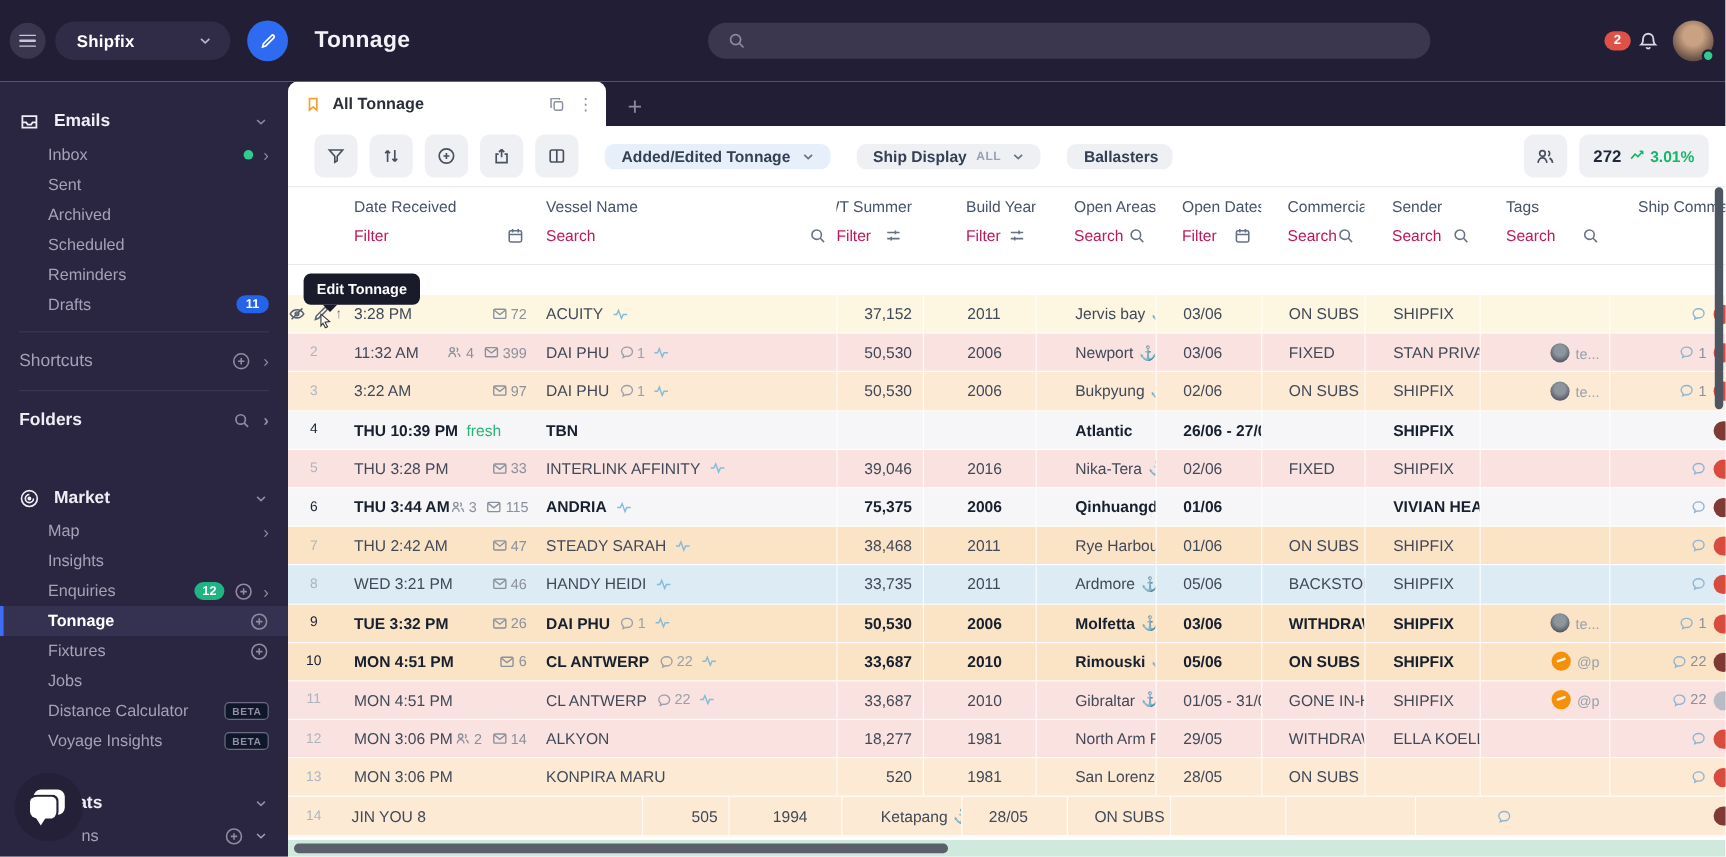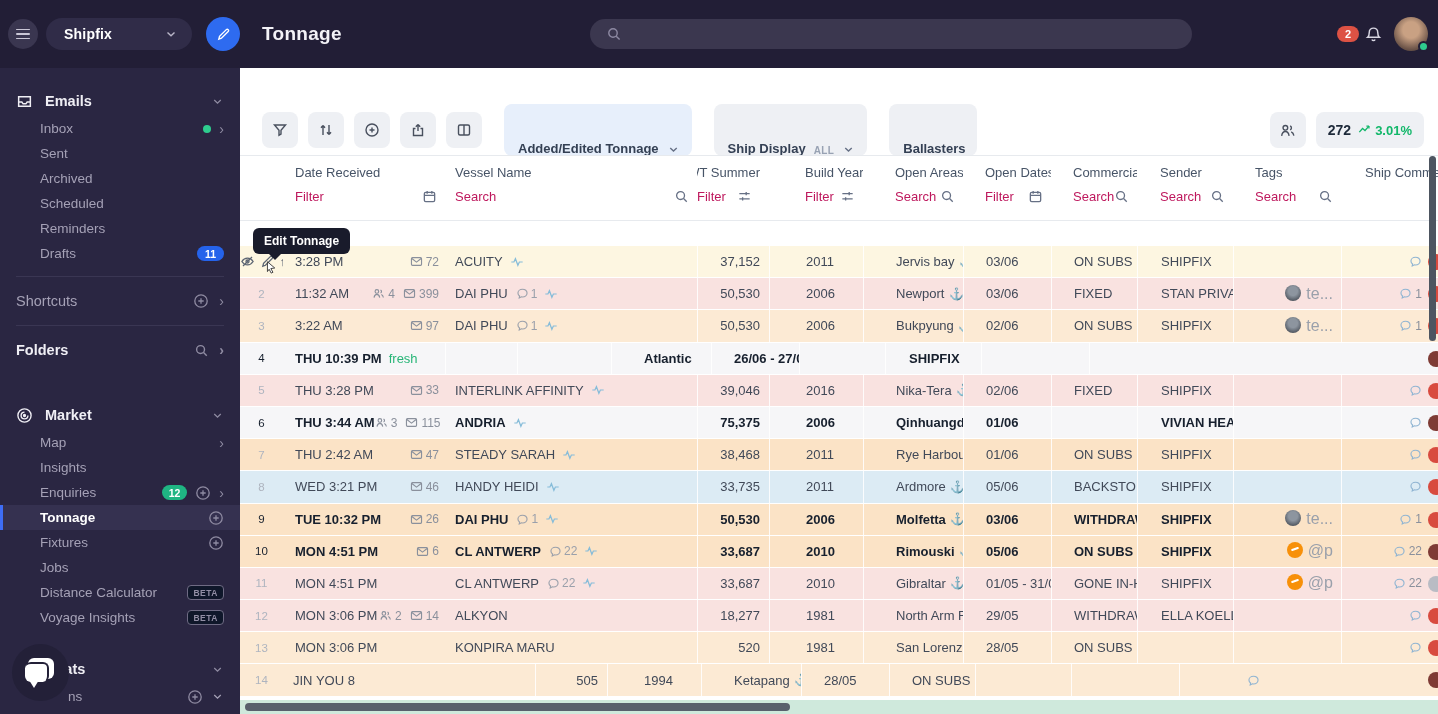--- a/index.html
+++ b/index.html
@@ -53,21 +53,21 @@
   .tabstrip { position:absolute; top:0; left:0; width:1198px; height:37px; background:#221e36; display:flex; align-items:flex-end; }
   .tab { width:265px; height:37px; background:#fff; border-radius:8px 8px 0 0; display:flex; align-items:center; padding:0 10px 0 14px; }
   .tab .bm { color:#f0a32f; display:flex; margin-right:9px; }
   .tab .t-label { font-size:13.5px; font-weight:700; color:#2b2f3a; }
   .tab .t-ics { margin-left:auto; display:flex; align-items:center; gap:10px; color:#8a8fa0; }
   .kebab { font-size:14px; color:#8a8fa0; letter-spacing:0; cursor:pointer; }
   .newtab { color:#8d89a2; font-size:21px; margin:0 0 5px 18px; cursor:pointer; line-height:1; }
 
   .toolbar { position:absolute; top:37px; left:0; width:1198px; height:50px; background:#fff; display:flex; align-items:center; padding:0 14px 0 22px; gap:10px; }
   .tbtn { width:36px; height:36px; border-radius:8px; background:#eef0f4; color:#49505e; display:flex; align-items:center; justify-content:center; cursor:pointer; flex:0 0 auto; }
-  .tdrop { height:52px; border-radius:8px; background:#eef0f4; color:#344054; font-size:13px; font-weight:700; display:flex; align-items:flex-end; padding:0 12px 0 14px; gap:8px; cursor:pointer; flex:0 0 auto; }
+  .tdrop { height:21px; border-radius:8px; background:#eef0f4; color:#344054; font-size:13px; font-weight:700; display:flex; align-items:center; padding:0 12px 0 14px; gap:8px; cursor:pointer; flex:0 0 auto; }
   .tdrop.blue { background:#e7effb; }
   .tdrop .chev { color:#667085; }
   .tdrop .all { font-size:10px; color:#98a2b3; font-weight:700; letter-spacing:.4px; }
   .tb-right { margin-left:auto; display:flex; align-items:center; gap:10px; }
   .count-box { height:36px; border-radius:8px; background:#eef0f4; display:flex; align-items:center; padding:0 12px; gap:7px; }
   .count-box .cnt { font-size:14px; font-weight:700; color:#1d2939; }
   .count-box .pct { font-size:13px; font-weight:600; color:#12b76a; display:flex; align-items:center; gap:3px; }
 
   
   .thead { position:absolute; top:87px; left:0; width:1198px; height:66px; border-top:1px solid #e7eaee; border-bottom:1px solid #e7eaee; background:#fff; }
@@ -96,21 +96,21 @@
   .tcell.sep { border-left:1px solid rgba(255,255,255,.85); }
   .rnum { font-size:11.5px; color:#aeb4bf; justify-content:center; font-weight:400 !important; }
   .bg-cream{background:#fdf6e1;} .bg-pink{background:#f9e2e0;} .bg-peach{background:#fbe3c6;}
   .bg-peachlight{background:#fcead4;} .bg-white{background:#f6f6f8;} .bg-blue{background:#dcebf4;}
   .mcluster { margin-left:auto; display:flex; align-items:center; gap:3px; padding-right:6px; color:#8a909c; font-size:12px; font-weight:400; }
   .mcluster .ic { color:#8a909c; display:flex; }
   .fresh { color:#27b577; font-weight:400; margin-left:7px; }
   .vchat { display:flex; align-items:center; gap:2px; color:#9aa0ab; font-size:12px; font-weight:400; margin-left:8px; }
   .pulse-ic { color:#86bcd9; margin-left:7px; display:flex; }
   .anchor { color:#9aa0ab; font-size:12px; margin-left:5px; font-weight:400; }
-  .tagchip { display:flex; align-items:flex-start; gap:5px; color:#9aa0ab; font-size:16px; font-weight:400; }
+  .tagchip { display:flex; align-items:flex-end; gap:5px; color:#9aa0ab; font-size:12px; font-weight:400; }
   .tag-av { width:16px; height:16px; border-radius:50%; background:radial-gradient(circle at 50% 38%, #8d959f 35%, #4c525b 80%); }
   .tag-m { width:16px; height:16px; border-radius:50%; background:#f79009; position:relative; }
   .tag-m::after { content:""; position:absolute; left:4px; top:6px; width:8px; height:2px; background:#fff; border-radius:1px; transform:rotate(-20deg); }
   .commc { display:flex; align-items:center; gap:3px; color:#8a909c; font-size:12px; font-weight:400; }
   .commc .ic { color:#8fb4d2; display:flex; }
   .edge-av { position:absolute; left:1188px; top:8px; width:16px; height:16px; border-radius:50%; }
   .hovset { display:flex; align-items:center; gap:5px; padding-left:2px; color:#5b6472; }
   .hovset .ic { display:flex; position:relative; }
 
   .tooltip { position:absolute; left:13px; top:160px; background:#191b2b; color:#fff; font-size:12px; font-weight:600; padding:6px 11px; border-radius:6px; z-index:50; white-space:nowrap; }
@@ -347,20 +347,40 @@
 
   </aside>
 
   <div class="chat-fab">
       <span class="b1"></span>
       <span class="b2"></span>
       <span class="tail"></span>
     </div>
 
   <main class="main">
+    <div class="tabstrip">
+      <div class="tab">
+        <span class="bm">
+            <svg width="14" height="14" viewBox="0 0 16 16" fill="none" stroke="currentColor" stroke-width="1.6">
+              <path d="M4.5 2.5h7v11L8 10.4l-3.5 3.1z"></path>
+            </svg>
+          </span>
+        <span class="t-label">All Tonnage</span>
+        <span class="t-ics">
+          <span>
+              <svg width="14" height="14" viewBox="0 0 16 16" fill="none" stroke="currentColor" stroke-width="1.4">
+                <rect x="5.5" y="5.5" width="8" height="8" rx="1.5"></rect>
+                <path d="M10.5 3.5v-1h-8v8h1"></path>
+              </svg>
+            </span>
+          <span class="kebab">⋮</span>
+        </span>
+      </div>
+      <div class="newtab">+</div>
+    </div>
 
     <div class="toolbar">
       <div class="tbtn">
           <span>
             <svg width="16" height="16" viewBox="0 0 16 16" fill="none" stroke="currentColor" stroke-width="1.4">
               <path d="M2.5 3h11L9 8.2V12l-2 1.2V8.2z"></path>
             </svg>
           </span>
         </div>
       <div class="tbtn">
@@ -722,20 +742,23 @@
           </div>
           <span class="edge-av" style="background: rgb(216, 75, 63);"></span>
         </div>
         <div class="trow bg-white bold">
           <div class="tcell c0 rnum">4</div>
           <div class="tcell c1">
             <span>THU 10:39 PM</span>
             <span class="fresh">fresh</span>
             <span class="mcluster"></span>
           </div>
+          <div class="tcell c2">
+            <span>TBN</span>
+          </div>
           <div class="tcell c3 sep"></div>
           <div class="tcell c4 sep"></div>
           <div class="tcell c5 sep">
             <span>Atlantic</span>
           </div>
           <div class="tcell c6 sep">26/06 - 27/06</div>
           <div class="tcell c7 sep"></div>
           <div class="tcell c8 sep">SHIPFIX</div>
           <div class="tcell c9 sep"></div>
           <div class="tcell c10 r sep"></div>
@@ -915,21 +938,21 @@
                   <path d="M8 2.8c-3.2 0-5.6 2-5.6 4.6 0 1.5.8 2.8 2 3.6l-.4 2.4 2.6-1.3c.45.1.9.15 1.4.15 3.2 0 5.6-2.1 5.6-4.85S11.2 2.8 8 2.8z"></path>
                 </svg>
               </span>
             </span>
           </div>
           <span class="edge-av" style="background: rgb(216, 75, 63);"></span>
         </div>
         <div class="trow bg-peach bold">
           <div class="tcell c0 rnum">9</div>
           <div class="tcell c1">
-            <span>TUE 10:32 PM</span>
+            <span>TUE 3:32 PM</span>
             <span class="mcluster">
               <span class="ic" style="margin-left: 0px;">
                 <svg width="13" height="13" viewBox="0 0 16 16" fill="none" stroke="currentColor" stroke-width="1.4">
                   <rect x="1.8" y="3.3" width="12.4" height="9.4" rx="1.2"></rect>
                   <path d="M2.3 4.3L8 8.8l5.7-4.5"></path>
                 </svg>
               </span>
               <span>26</span>
             </span>
           </div>

